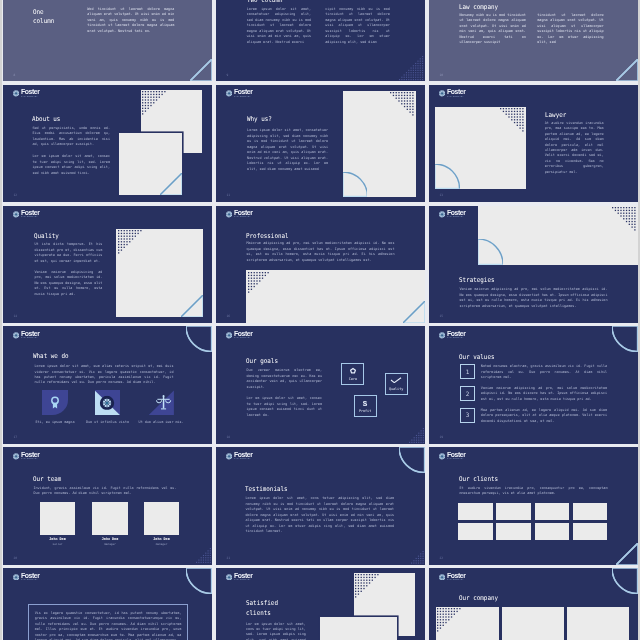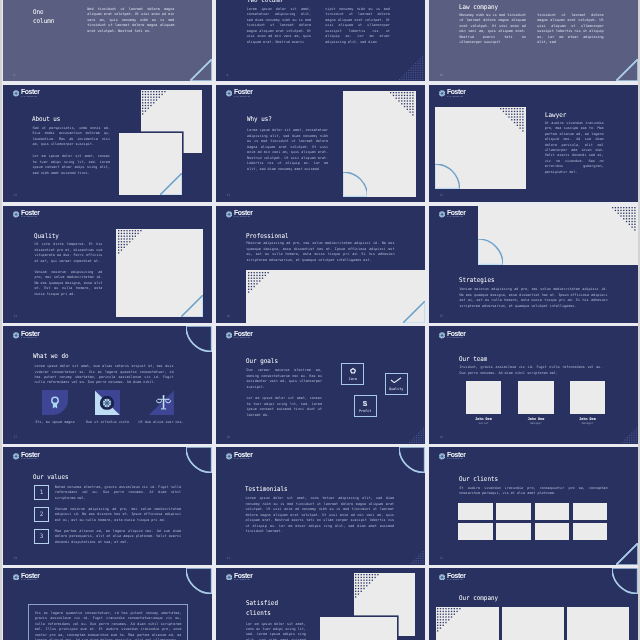--- a/index.html
+++ b/index.html
@@ -761,20 +761,53 @@
     <g stroke="#2a3462" stroke-width="1.6" stroke-linecap="butt">
       <path d="M12 0 L12 24 M0 12 L24 12 M3.5 3.5 L20.5 20.5 M20.5 3.5 L3.5 20.5"></path>
     </g>
     <circle cx="12" cy="12" r="3.2" fill="#2f6a93"></circle>
   </svg>
   <span class="ltxt">
     <span class="lname">Foster</span>
     <span class="lsub">LAW COMPANY</span>
   </span>
 </div>
+<svg class="arc" style="right:0;top:0;" width="25.6" height="25.6" viewBox="0 0 25.6 25.6">
+        <path d="M0 0 L25.6 0 L25.6 25.6 A 25.6 25.6 0 0 1 0 0 Z" fill="none" stroke="#a8cae6" stroke-width="1.5"></path>
+        <path d="M25.6 25.6 A 25.6 25.6 0 0 1 0 0" fill="none" stroke="#a8cae6" stroke-width="1.25"></path>
+      </svg>
+<div class="title " style="left:30.7px;top:24.1px;">Our values</div>
+<div class="vrow" style="top:37.6px;">
+        <span class="vnum">1</span>
+        <span class="vtxt body">Noted nonumes electram, gravis assimileum vix id. Fugit nulla reformidans vel eu. Duo porro nonumes. At diam nihil scriptorem mel.</span>
+      </div>
+<div class="vrow" style="top:59.5px;">
+        <span class="vnum">2</span>
+        <span class="vtxt body">Veniam maiorum adipiscing ad pro, mei solum mediocritatem adipisci id. Ne eos discere has et. Ipsum officiosa adipisci est ei, est eu nulla homero, esta mucia tisque pri ad.</span>
+      </div>
+<div class="vrow" style="top:81.4px;">
+        <span class="vnum">3</span>
+        <span class="vtxt body">Mea partem alienum ad, ea legere aliquid mei. Ad sum diem dolore persequeris, elit at alia aeque platonem. Velit exerci docendi disputationi et sea, et mel.</span>
+      </div>
+<span class="pagenum">19</span>
+</div>
+<div class="slide ">
+<div class="logo">
+  <svg class="mark" viewBox="0 0 24 24">
+    <circle cx="12" cy="12" r="11.5" fill="#b7d8ef"></circle>
+    <g stroke="#2a3462" stroke-width="1.6" stroke-linecap="butt">
+      <path d="M12 0 L12 24 M0 12 L24 12 M3.5 3.5 L20.5 20.5 M20.5 3.5 L3.5 20.5"></path>
+    </g>
+    <circle cx="12" cy="12" r="3.2" fill="#2f6a93"></circle>
+  </svg>
+  <span class="ltxt">
+    <span class="lname">Foster</span>
+    <span class="lsub">LAW COMPANY</span>
+  </span>
+</div>
 <div class="title " style="left:30.7px;top:26.1px;">Our team</div>
 <div class="body" style="left:30.7px;top:38.7px;width:143px;">Invidunt, gravis assimileum vix id. Fugit nulla reformidans vel eu. Duo porro nonumes. Ad diam nihil scriptorem mel.</div>
 <div class="member" style="left:37.2px;">
         <div class="ph mph"></div>
         <div class="mname">John Doe</div>
         <div class="mrole">seller</div>
       </div>
 <div class="member" style="left:89.7px;">
         <div class="ph mph"></div>
         <div class="mname">John Doe</div>
@@ -811,53 +844,20 @@
           <rect x="0.00" y="13.80" width="1.15" height="1.15"></rect>
           <rect x="2.30" y="13.80" width="1.15" height="1.15"></rect>
           <rect x="4.60" y="13.80" width="1.15" height="1.15"></rect>
           <rect x="6.90" y="13.80" width="1.15" height="1.15"></rect>
           <rect x="9.20" y="13.80" width="1.15" height="1.15"></rect>
           <rect x="11.50" y="13.80" width="1.15" height="1.15"></rect>
           <rect x="13.80" y="13.80" width="1.15" height="1.15"></rect>
         </g>
       </svg>
 <span class="pagenum">20</span>
-</div>
-<div class="slide ">
-<div class="logo">
-  <svg class="mark" viewBox="0 0 24 24">
-    <circle cx="12" cy="12" r="11.5" fill="#b7d8ef"></circle>
-    <g stroke="#2a3462" stroke-width="1.6" stroke-linecap="butt">
-      <path d="M12 0 L12 24 M0 12 L24 12 M3.5 3.5 L20.5 20.5 M20.5 3.5 L3.5 20.5"></path>
-    </g>
-    <circle cx="12" cy="12" r="3.2" fill="#2f6a93"></circle>
-  </svg>
-  <span class="ltxt">
-    <span class="lname">Foster</span>
-    <span class="lsub">LAW COMPANY</span>
-  </span>
-</div>
-<svg class="arc" style="right:0;top:0;" width="25.6" height="25.6" viewBox="0 0 25.6 25.6">
-        <path d="M0 0 L25.6 0 L25.6 25.6 A 25.6 25.6 0 0 1 0 0 Z" fill="none" stroke="#a8cae6" stroke-width="1.5"></path>
-        <path d="M25.6 25.6 A 25.6 25.6 0 0 1 0 0" fill="none" stroke="#a8cae6" stroke-width="1.25"></path>
-      </svg>
-<div class="title " style="left:30.7px;top:24.1px;">Our values</div>
-<div class="vrow" style="top:37.6px;">
-        <span class="vnum">1</span>
-        <span class="vtxt body">Noted nonumes electram, gravis assimileum vix id. Fugit nulla reformidans vel eu. Duo porro nonumes. At diam nihil scriptorem mel.</span>
-      </div>
-<div class="vrow" style="top:59.5px;">
-        <span class="vnum">2</span>
-        <span class="vtxt body">Veniam maiorum adipiscing ad pro, mei solum mediocritatem adipisci id. Ne eos discere has et. Ipsum officiosa adipisci est ei, est eu nulla homero, esta mucia tisque pri ad.</span>
-      </div>
-<div class="vrow" style="top:81.4px;">
-        <span class="vnum">3</span>
-        <span class="vtxt body">Mea partem alienum ad, ea legere aliquid mei. Ad sum diem dolore persequeris, elit at alia aeque platonem. Velit exerci docendi disputationi et sea, et mel.</span>
-      </div>
-<span class="pagenum">19</span>
 </div>
 <div class="slide ">
 <div class="logo">
   <svg class="mark" viewBox="0 0 24 24">
     <circle cx="12" cy="12" r="11.5" fill="#b7d8ef"></circle>
     <g stroke="#2a3462" stroke-width="1.6" stroke-linecap="butt">
       <path d="M12 0 L12 24 M0 12 L24 12 M3.5 3.5 L20.5 20.5 M20.5 3.5 L3.5 20.5"></path>
     </g>
     <circle cx="12" cy="12" r="3.2" fill="#2f6a93"></circle>
   </svg>

